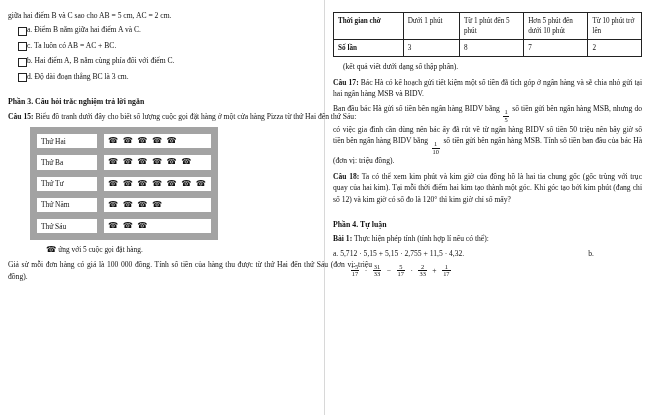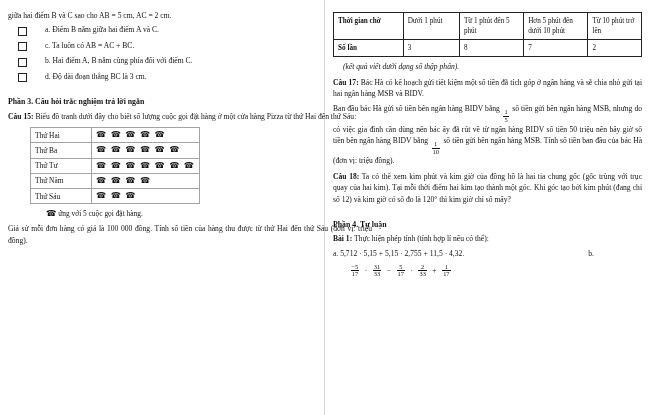--- a/index.html
+++ b/index.html
@@ -42,32 +42,32 @@
     height: 415px;
     background: #d8d8d8;
   }
   p {
     margin: 0 0 4px 0;
     font-size: 7.6px;
     line-height: 1.5;
     text-align: justify;
   }
   .bold { font-weight: bold; }
-  .italic { font-style: italic; }
+  .italic { }
   .hdr {
     font-size: 7.8px;
     font-weight: bold;
     margin: 14px 0 3px 0;
     line-height: 1.45;
   }
   .indent { padding-left: 10px; }
   .choice {
     display: flex;
     align-items: flex-start;
-    gap: 18px;
+    gap: 0;
     margin: 0 0 5px 0;
     padding-left: 10px;
   }
   .checkbox {
     width: 7px;
     height: 7px;
     border: 1px solid #222;
     flex: 0 0 auto;
     margin-top: 1.5px;
     background: #fff;
@@ -76,21 +76,21 @@
     font-size: 7.6px;
     line-height: 1.35;
   }
   
   table.pizza {
     border-collapse: collapse;
     margin: 5px 0 4px 22px;
     font-size: 7.4px;
   }
   table.pizza td {
-    border: 1px solid #a3a3a3;
+    border: 7px solid #a3a3a3;
     padding: 2px 4px;
     vertical-align: middle;
     white-space: nowrap;
   }
   table.pizza td.day {
     width: 52px;
     font-size: 7.4px;
   }
   table.pizza td.icons {
     letter-spacing: 1.2px;

